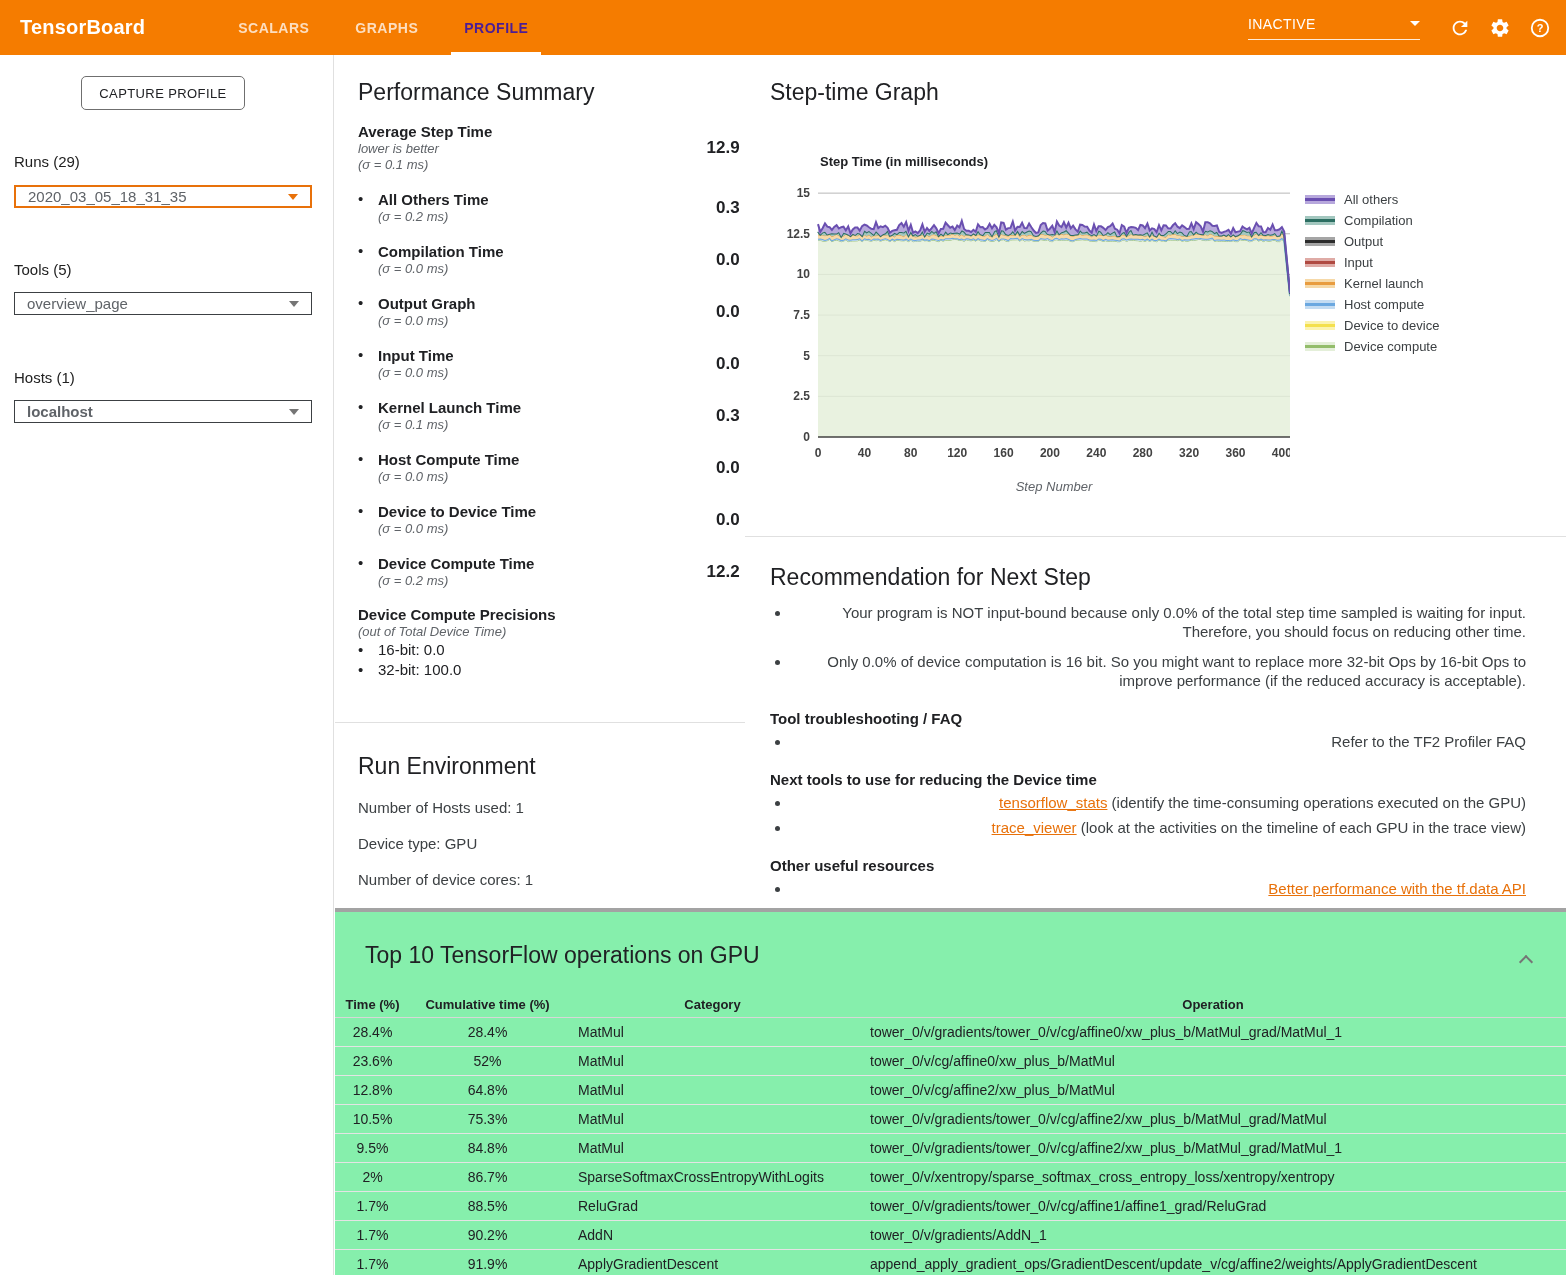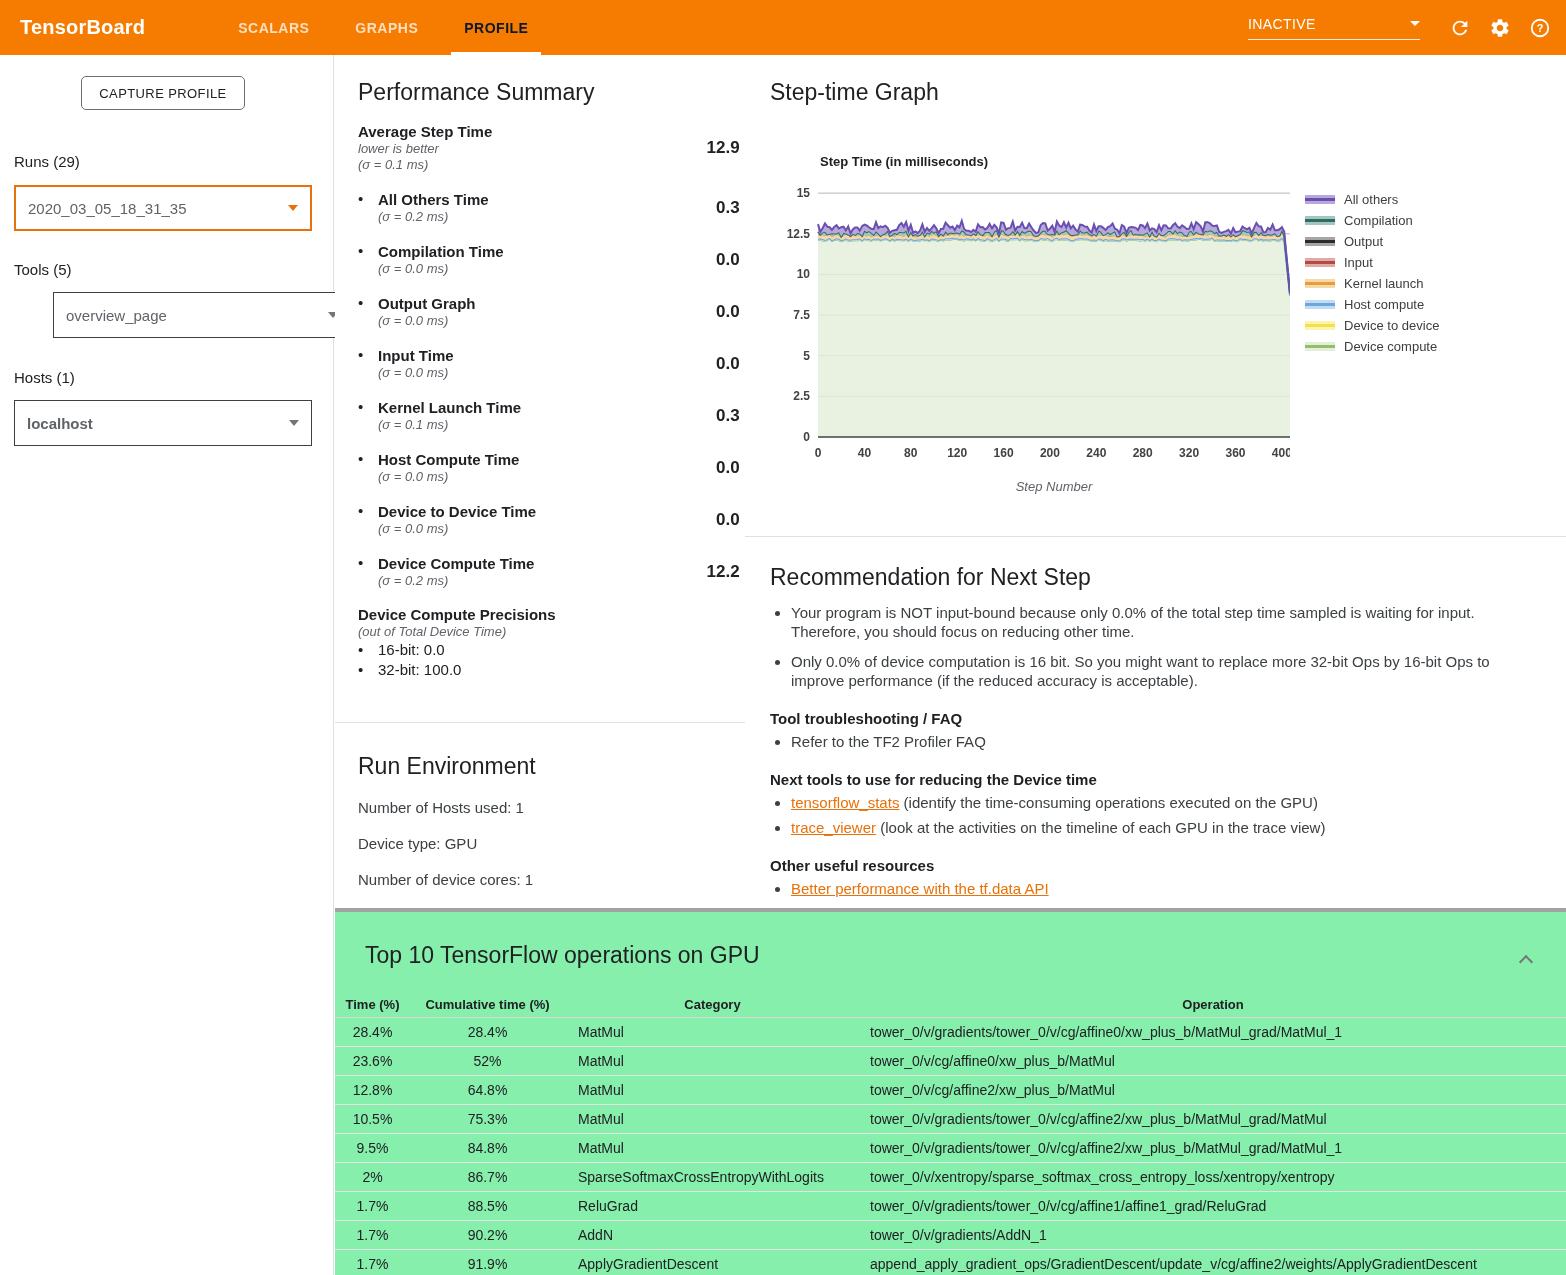--- a/index.html
+++ b/index.html
@@ -8,37 +8,37 @@
     width:1566px; height:1275px; position:relative; overflow:hidden;
     background:#fff; font-family:"Liberation Sans", sans-serif; color:#202124;
   }
   
   .header { position:absolute; top:0; left:0; right:0; height:55px; background:#F57C00;
     display:flex; align-items:center; color:#fff; z-index:10; }
   .app-title { margin-left:20px; font-size:20px; font-weight:700; letter-spacing:.2px; }
   .tabs { display:flex; margin-left:70px; height:100%; }
   .tab { display:flex; align-items:center; padding:16px 23px; font-size:14px; font-weight:700;
     letter-spacing:.5px; color:rgba(255,255,255,.75); position:relative; cursor:pointer; }
-  .tab.active { color:#0f172a; }
+  .tab.active { color:#4c1d95; }
   .tab.active::after { content:""; position:absolute; left:10px; right:10px; bottom:0; height:3px; background:#fff; }
   .header-right { margin-left:auto; display:flex; align-items:center; margin-right:14px; }
   .status-select { width:172px; display:flex; align-items:center; justify-content:space-between;
     border-bottom:1px solid rgba(255,255,255,.85); padding-bottom:7px; margin-right:12px;
     font-size:14px; font-weight:400; letter-spacing:.4px; cursor:pointer; }
   .caret-white { width:0; height:0; border-left:5px solid transparent; border-right:5px solid transparent;
     border-top:5px solid #fff; }
   .icon-btn { width:24px; height:24px; margin-left:16px; cursor:pointer; display:flex; align-items:center; justify-content:center; }
   
   .sidebar { position:absolute; top:55px; left:0; width:334px; bottom:0; background:#fff;
     border-right:1px solid #E0E0E0; }
   .capture-btn { position:absolute; top:21px; left:81px; width:164px; height:34px; background:#fff;
     border:1px solid #6F6F6F; border-radius:5px; font-family:inherit; font-size:13px; letter-spacing:.4px;
     color:#202124; cursor:pointer; }
   .field-label { position:absolute; left:14px; font-size:15px; color:#212121; }
-  .select-box { position:absolute; left:14px; width:298px; height:46px; display:flex; align-items:center;
+  .select-box { position:absolute; left:14px; width:298px; height:23px; display:flex; align-items:center;
     justify-content:space-between; padding:0 12px; font-size:15px; color:#5F6368; cursor:pointer; background:#fff; }
   .select-accent { border:2px solid #E8710A; }
   .select-plain  { border:1px solid #3C4043; }
   .caret-orange { width:0; height:0; border-left:5px solid transparent; border-right:5px solid transparent; border-top:6px solid #E8710A; }
   .caret-gray   { width:0; height:0; border-left:5px solid transparent; border-right:5px solid transparent; border-top:6px solid #757575; }
   
   .perf-col { position:absolute; left:335px; top:55px; width:476px; height:853px; border-right:1px solid #E0E0E0; background:#fff; }
   .section-title { font-size:23px; color:#202124; font-weight:400; }
   .perf-section { position:absolute; top:0; left:0; right:0; height:668px; border-bottom:1px solid #E0E0E0; }
   .perf-title { margin:24px 0 0 23px; }
@@ -65,21 +65,21 @@
   .chart-svg { position:absolute; left:33px; top:122px; }
   .xaxis-title { position:absolute; left:73px; top:424px; width:472px; text-align:center;
     font-size:13px; font-style:italic; color:#5F6368; }
   .legend { position:absolute; left:560px; top:134px; }
   .legend-item { display:flex; align-items:center; height:21px; }
   .legend-swatch { width:30px; height:9px; display:flex; align-items:center; }
   .legend-line { width:30px; height:3px; }
   .legend-label { margin-left:9px; font-size:13px; color:#3C4043; }
   .reco { position:absolute; top:482px; left:0; right:0; padding:0 40px 0 25px; }
   .reco-title { margin-top:27px; }
-  .reco ul { margin:12px 0 0 0; padding-left:21px; }
+  .reco ul { margin:12px 0 0 0; padding-left:21px;text-align:right; }
   .reco li { font-size:15px; color:#3C4043; line-height:19px; margin-bottom:11px; }
   .reco-sub { font-size:15px; font-weight:700; color:#202124; margin-top:20px; }
   .reco ul.tight { margin-top:5px; }
   .reco ul.tight li { margin-bottom:6px; }
   a.tb-link { color:#E8710A; text-decoration:underline; cursor:pointer; }
   
   .ops-section { position:absolute; top:908px; left:335px; right:0; bottom:0; border-top:4px solid #a3a3a3; background:#86efac; }
   .ops-title { margin:30px 0 0 30px; }
   .collapse-btn { position:absolute; top:42px; right:34px; width:12px; height:12px; cursor:pointer; }
   .collapse-btn::before { content:""; position:absolute; left:1px; top:3px; width:8px; height:8px;
@@ -128,21 +128,21 @@
 </div>
 
 <div class="sidebar">
   <button class="capture-btn">CAPTURE PROFILE</button>
   <div class="field-label" style="top:98px;">Runs (29)</div>
   <div class="select-box select-accent" style="top:130px;">
     <span>2020_03_05_18_31_35</span>
     <span class="caret-orange"></span>
   </div>
   <div class="field-label" style="top:206px;">Tools (5)</div>
-  <div class="select-box select-plain" style="top:237px;margin-left:39px;">
+  <div class="select-box select-plain" style="top:237px;">
     <span>overview_page</span>
     <span class="caret-gray"></span>
   </div>
   <div class="field-label" style="top:314px;">Hosts (1)</div>
   <div class="select-box select-plain" style="top:345px;font-weight:bold;">
     <span>localhost</span>
     <span class="caret-gray"></span>
   </div>
 </div>
 

